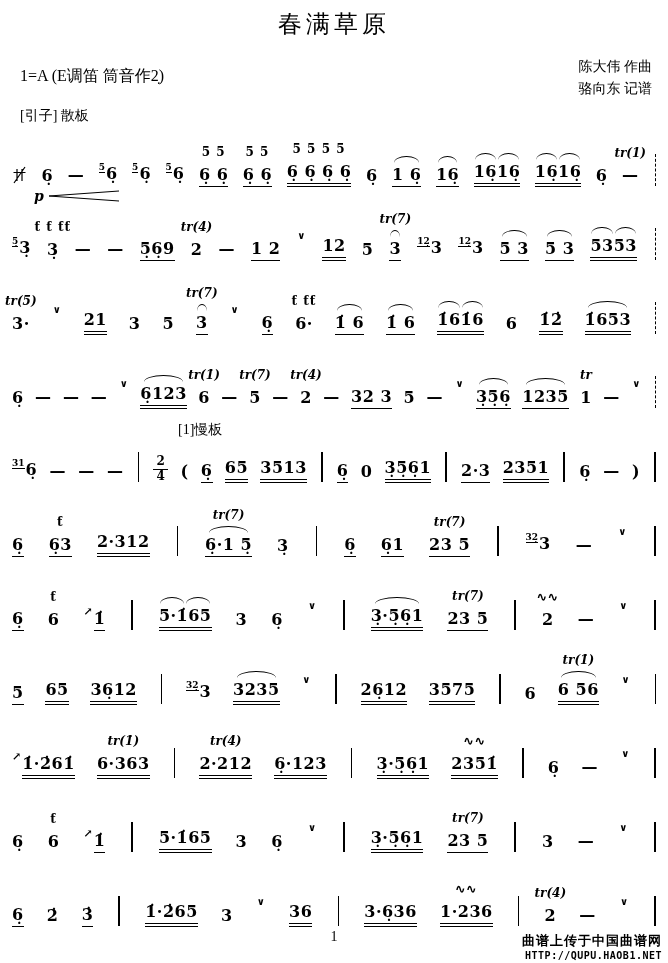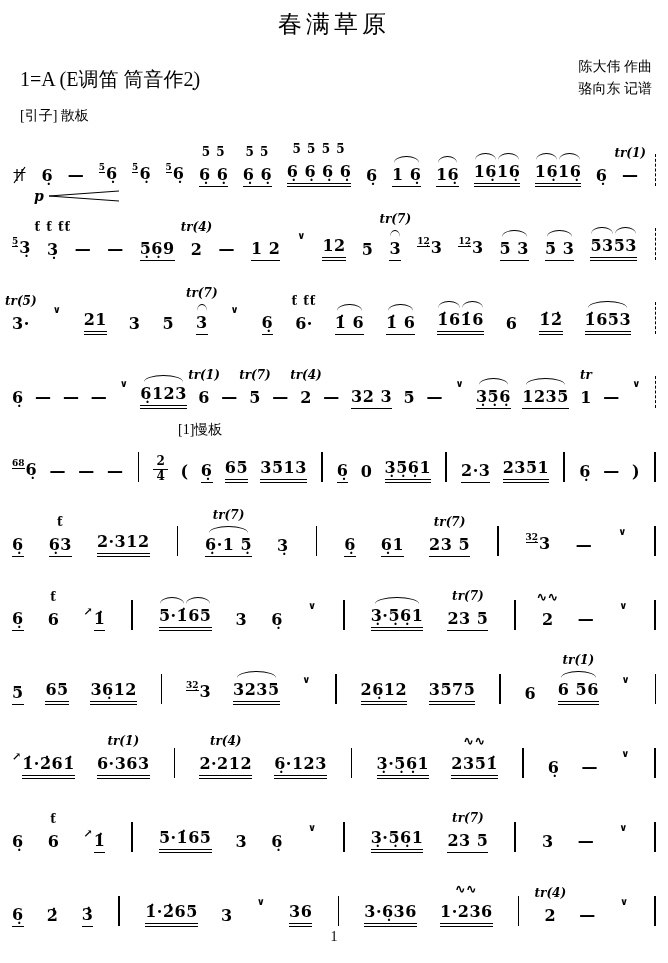--- a/index.html
+++ b/index.html
@@ -1,21 +1,21 @@
 <!DOCTYPE html>
 <html><head>
 <meta charset="utf-8">
 <style>
   html,body{margin:0;padding:0;}
   body{width:668px;height:963px;background:#ffffff;color:#000;position:relative;overflow:hidden;
        font-family:"Liberation Serif","DejaVu Serif",serif;}
   .page{position:absolute;inset:0;}
   .title{margin-top:8px;text-align:center;font-size:24px;letter-spacing:4px;font-weight:500;}
   .meta{display:flex;justify-content:space-between;align-items:flex-start;margin:16px 16px 0 20px;}
-  .key{font-size:20px;padding-top:10px;}
+  .key{font-size:16px;padding-top:10px;}
   .credits{text-align:center;font-size:14px;line-height:1.6;}
   .intro-label{margin:6px 0 0 20px;font-size:14px;}
   
   #score{margin-top:2px;}
   .system{display:flex;align-items:flex-end;justify-content:space-between;
           margin:0 8px 6px 10px;height:68px;padding:22px 2px 8px;box-sizing:border-box;position:relative;}
   .tok{position:relative;display:inline-block;font:600 16px "DejaVu Serif","Liberation Serif",serif;
        letter-spacing:.5px;line-height:21px;white-space:nowrap;}
   .main{display:inline-block;padding-bottom:1px;}
   .main.u1{border-bottom:1.5px solid #000;}
@@ -148,21 +148,21 @@
         <span class="breath">∨</span>
         <span class="tok"><span class="slur" style="left: 8%; width: 84%;"></span><span class="main u1">3̣5̣6̣</span></span>
         <span class="tok"><span class="slur" style="left: 8%; width: 84%;"></span><span class="main u1">1235</span></span>
         <span class="tok"><span class="above trn">tr</span><span class="main">1</span></span>
         <span class="tok"><span class="main">—</span></span>
         <span class="breath">∨</span>
         <span class="dashbar"></span>
       </div>
       <div class="system">
         <div class="sec-label">[1]慢板</div>
-        <span class="tok"><span class="grace">6̇8</span><span class="main">6̣</span></span>
+        <span class="tok"><span class="grace">3̇1</span><span class="main">6̣</span></span>
         <span class="tok"><span class="main">—</span></span>
         <span class="tok"><span class="main">—</span></span>
         <span class="tok"><span class="main">—</span></span>
         <span class="bar"></span>
         <span class="tok time">
           <span>2</span>
           <span class="den">4</span>
         </span>
         <span class="tok"><span class="main">(</span></span>
         <span class="tok"><span class="main u1">6̣</span></span>
@@ -280,13 +280,17 @@
         <span class="tok"><span class="above">∿∿</span><span class="main u2">1·236</span></span>
         <span class="bar"></span>
         <span class="tok"><span class="above trn">tr(4)</span><span class="main">2</span></span>
         <span class="tok"><span class="main">—</span></span>
         <span class="breath">∨</span>
         <span class="bar"></span>
       </div>
     </div>
 
   <div class="pageno">1</div>
+  <div class="watermark">
+    <div class="wm1">曲谱上传于中国曲谱网</div>
+    <div class="wm2">HTTP://QUPU.HAOB1.NET</div>
+  </div>
 </div>
 
 </body></html>

